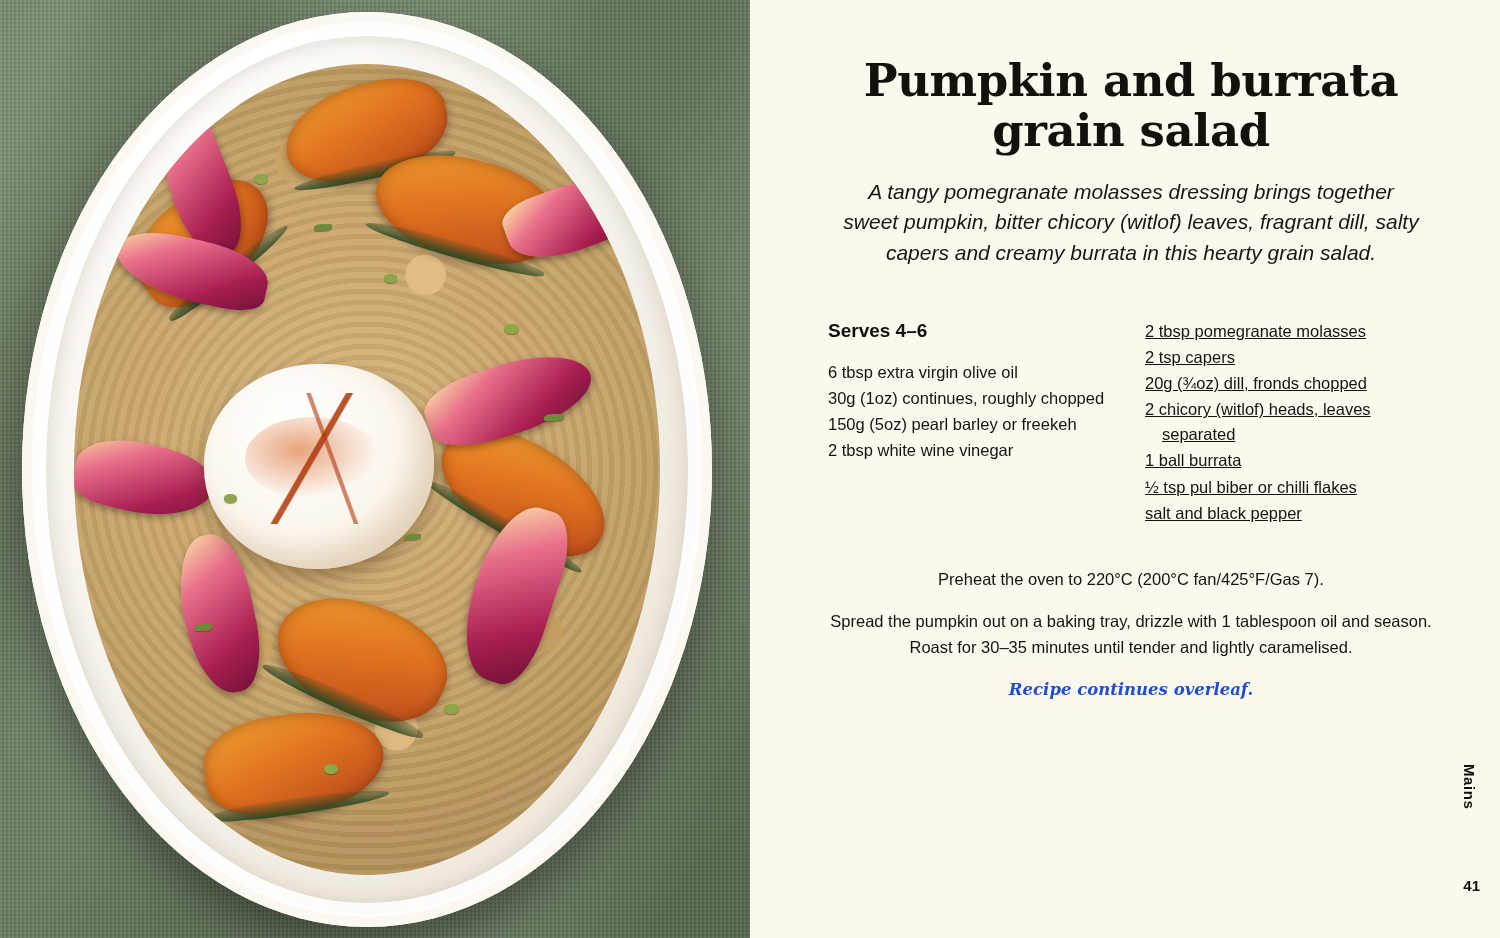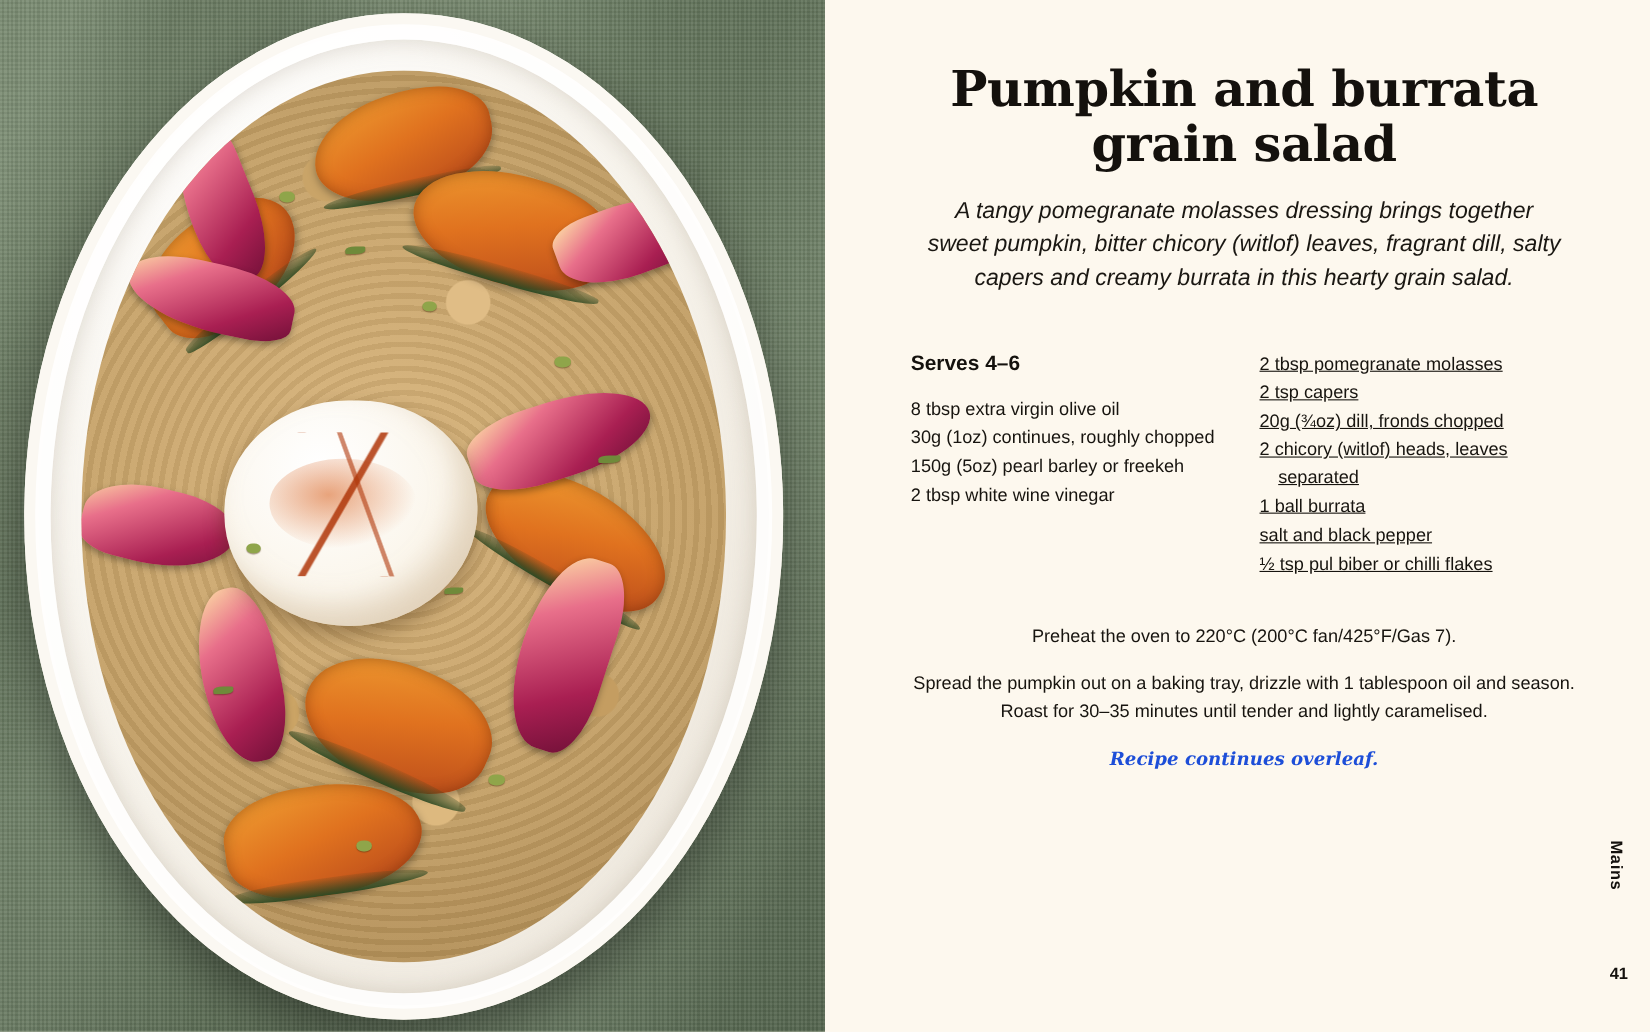--- a/index.html
+++ b/index.html
@@ -274,33 +274,33 @@
 
   <div class="recipe-page">
 
     <h1 class="title">Pumpkin and burrata grain salad</h1>
 
     <p class="intro">A tangy pomegranate molasses dressing brings together sweet pumpkin, bitter chicory (witlof) leaves, fragrant dill, salty capers and creamy burrata in this hearty grain salad.</p>
 
     <div class="ingredients">
       <div class="col left">
         <div class="serves">Serves 4–6</div>
-        <div class="ing">8 tbsp extra virgin olive oil</div>
+        <div class="ing">6 tbsp extra virgin olive oil</div>
         <div class="ing">30g (1oz) continues, roughly chopped</div>
         <div class="ing">150g (5oz) pearl barley or freekeh</div>
         <div class="ing">2 tbsp white wine vinegar</div>
       </div>
       <div class="col right">
         <div class="ing">2 tbsp pomegranate molasses</div>
         <div class="ing">2 tsp capers</div>
         <div class="ing">20g (¾oz) dill, fronds chopped</div>
         <div class="ing">2 chicory (witlof) heads, leaves separated</div>
         <div class="ing">1 ball burrata</div>
+        <div class="ing">½ tsp pul biber or chilli flakes</div>
         <div class="ing">salt and black pepper</div>
-        <div class="ing">½ tsp pul biber or chilli flakes</div>
       </div>
     </div>
 
     <div class="method">
       <p>Preheat the oven to 220°C (200°C fan/425°F/Gas 7).</p>
       <p>Spread the pumpkin out on a baking tray, drizzle with 1 tablespoon oil and season. Roast for 30–35 minutes until tender and lightly caramelised.</p>
       <div class="continues">Recipe continues overleaf.</div>
     </div>
 
     <div class="side-label">Mains</div>

